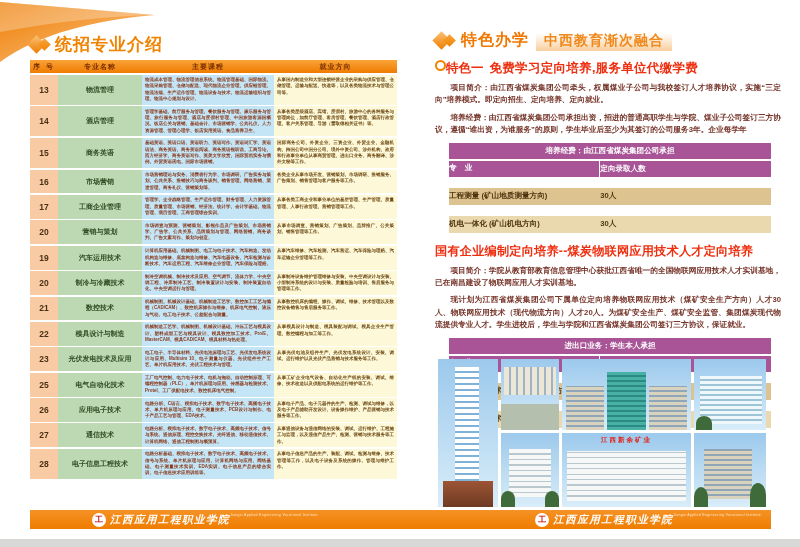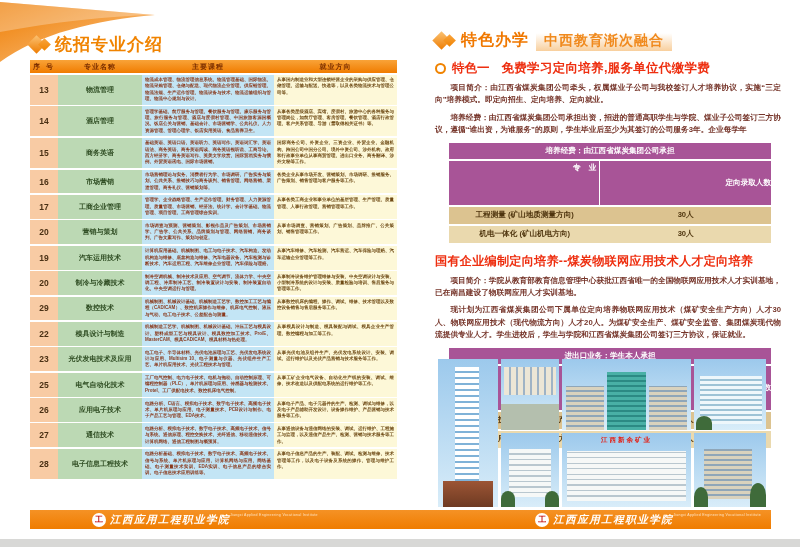--- a/index.html
+++ b/index.html
@@ -30,32 +30,32 @@
             padding:2.5px 3px;font-weight:bold;box-sizing:border-box;overflow:hidden;text-align:justify;}
   .c-job{flex:1;background:#fdf8d8;font-size:4.5px;line-height:6.3px;color:#6e4a15;
          padding:2.5px 3px;font-weight:bold;box-sizing:border-box;overflow:hidden;text-align:justify;}
 
   
   #right{position:absolute;left:435px;top:30px;width:346px;}
   .rtitle{display:flex;align-items:center;gap:7px;}
   .rtitle .main{font-size:16px;font-weight:bold;color:#f07800;letter-spacing:1px;}
   .subs{display:flex;gap:26px;font-size:14px;font-weight:bold;color:#f08a1e;letter-spacing:1px;
         background:linear-gradient(#ffffff 15%,#f8cf9d);padding:2px 8px 1px;}
-  .feat{display:flex;align-items:center;gap:6px;margin-top:9px;}
+  .feat{display:flex;margin-top:9px;}
   .ring{width:7px;height:7px;border:2.2px solid #f08300;border-radius:50%;flex:none;}
   .feat .lab{font-size:12.5px;font-weight:bold;color:#ee2f10;margin-right:6px;}
   .feat .tt{font-size:12.5px;font-weight:bold;color:#ee2f10;letter-spacing:0.3px;}
   p.body{margin:5px 0 0;font-size:7.7px;font-weight:bold;color:#76352a;line-height:12.3px;
          text-align:justify;text-indent:2em;}
   .rtable{margin:7px 0 0 14px;width:322px;font-weight:bold;}
   .rt-title{background:#a85497;color:#fff;text-align:center;font-size:7.6px;padding:3px 0;}
-  .rt-head{display:flex;background:#a85497;color:#fff;font-size:7.6px;text-align:right;margin-top:1.5px;}
+  .rt-head{display:flex;background:#a85497;color:#fff;font-size:7.6px;text-align:left;margin-top:1.5px;}
   .rt-head .a{width:47%;border-right:1.5px solid #fff;padding:2.5px 0;letter-spacing:3px;box-sizing:border-box;}
-  .rt-head .b{flex:1;padding:17px 0;}
-  .rt-row{display:flex;margin-top:2px;color:#4f350e;font-size:7.6px;text-align:center;}
+  .rt-head .b{flex:1;padding:3px 0;}
+  .rt-row{display:flex;margin-top:11px;color:#4f350e;font-size:7.6px;}
   .rt-row .a{width:47%;padding:3.5px 0;box-sizing:border-box;}
   .rt-row .b{flex:1;padding:3.5px 0;}
   .rt-row.r0{background:#dcc390;}
   .rt-row.r1{background:#ead9ae;}
   .sec2{margin-top:10px;font-size:12.2px;font-weight:bold;color:#ee2f10;letter-spacing:0.2px;}
 
   
   #photos{position:absolute;left:438px;top:359px;width:330px;height:148px;display:flex;gap:3px;}
   .ph{position:relative;overflow:hidden;background:linear-gradient(#9cc9ec,#d9edf9);flex:none;}
   .ptall{width:60px;height:148px;}
@@ -161,21 +161,21 @@
         <div class="c-course">计算机应用基础、机械制图、电工与电子技术、汽车构造、发动机构造与维修、底盘构造与维修、汽车电器设备、汽车检测与诊断技术、汽车运用工程、汽车维修企业管理、汽车保险与理赔。</div>
         <div class="c-job">从事汽车维修、汽车检测、汽车营运、汽车保险与理赔、汽车运输企业管理等工作。</div>
       </div>
     <div class="lrow">
         <div class="c-no">20</div>
         <div class="c-name">制冷与冷藏技术</div>
         <div class="c-course">制冷空调机械、制冷技术及应用、空气调节、流体力学、中央空调工程、冷库制冷工艺、制冷装置设计与安装、制冷装置自动化、中央空调运行与管理。</div>
         <div class="c-job">从事制冷设备维护管理维修与安装、中央空调设计与安装、小型制冷系统的设计与安装、质量检验与培训、售后服务与管理等工作。</div>
       </div>
     <div class="lrow">
-        <div class="c-no">29</div>
+        <div class="c-no">21</div>
         <div class="c-name">数控技术</div>
         <div class="c-course">机械制图、机械设计基础、机械制造工艺学、数控加工工艺与编程（CAD/CAM）、数控机床操作与维修、机床电气控制、液压与气动、电工电子技术、公差配合与测量。</div>
         <div class="c-job">从事数控机床的编程、操作、调试、维修、技术管理以及数控设备销售与售后服务等工作。</div>
       </div>
     <div class="lrow">
         <div class="c-no">22</div>
         <div class="c-name">模具设计与制造</div>
         <div class="c-course">机械制造工艺学、机械制图、机械设计基础、冲压工艺与模具设计、塑料成型工艺与模具设计、模具数控加工技术、Pro/E、MasterCAM、模具CAD/CAM、模具材料与热处理。</div>
         <div class="c-job">从事模具设计与制造、模具装配与调试、模具企业生产管理、数控编程与加工等工作。</div>
       </div>

